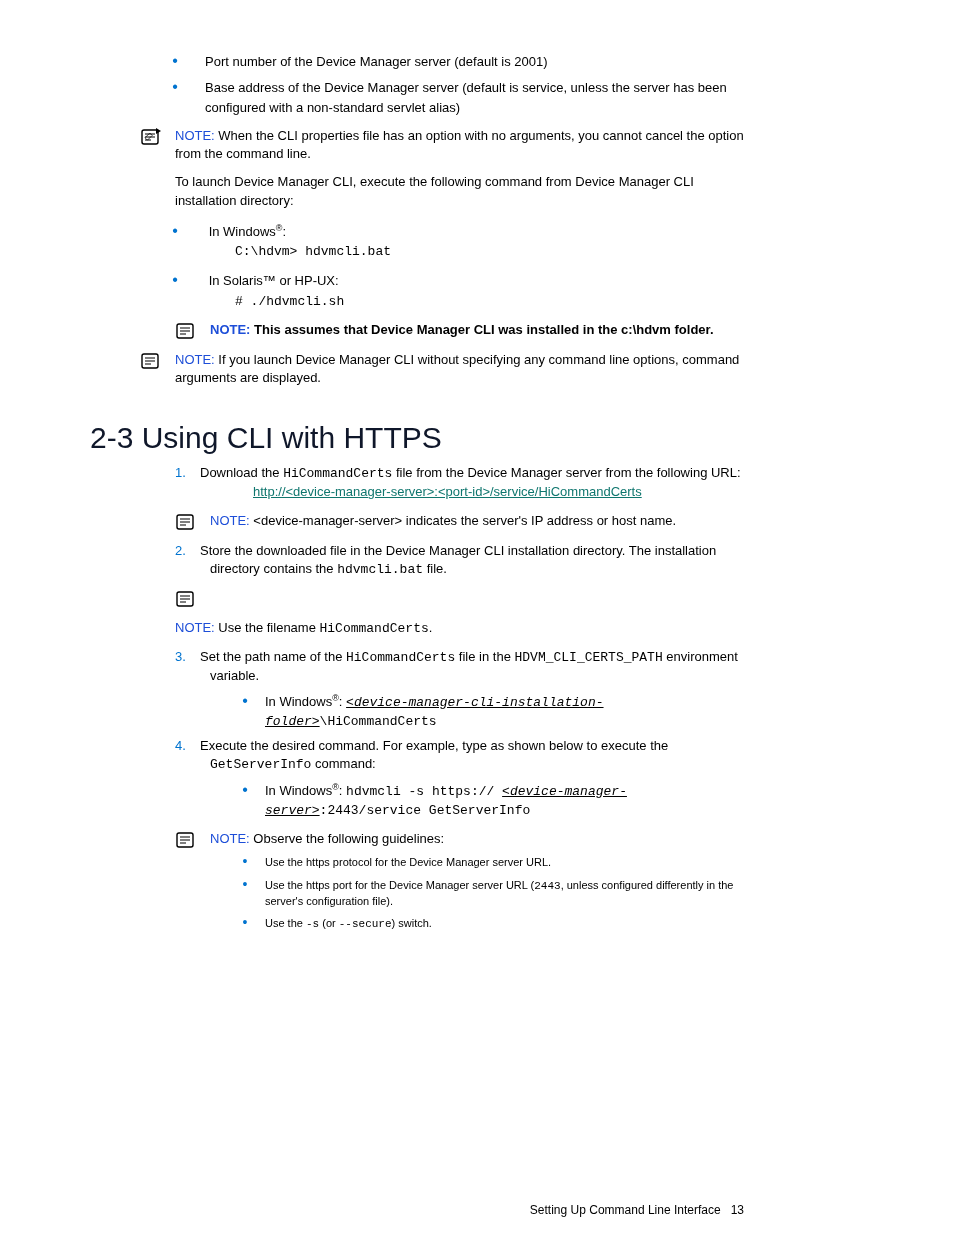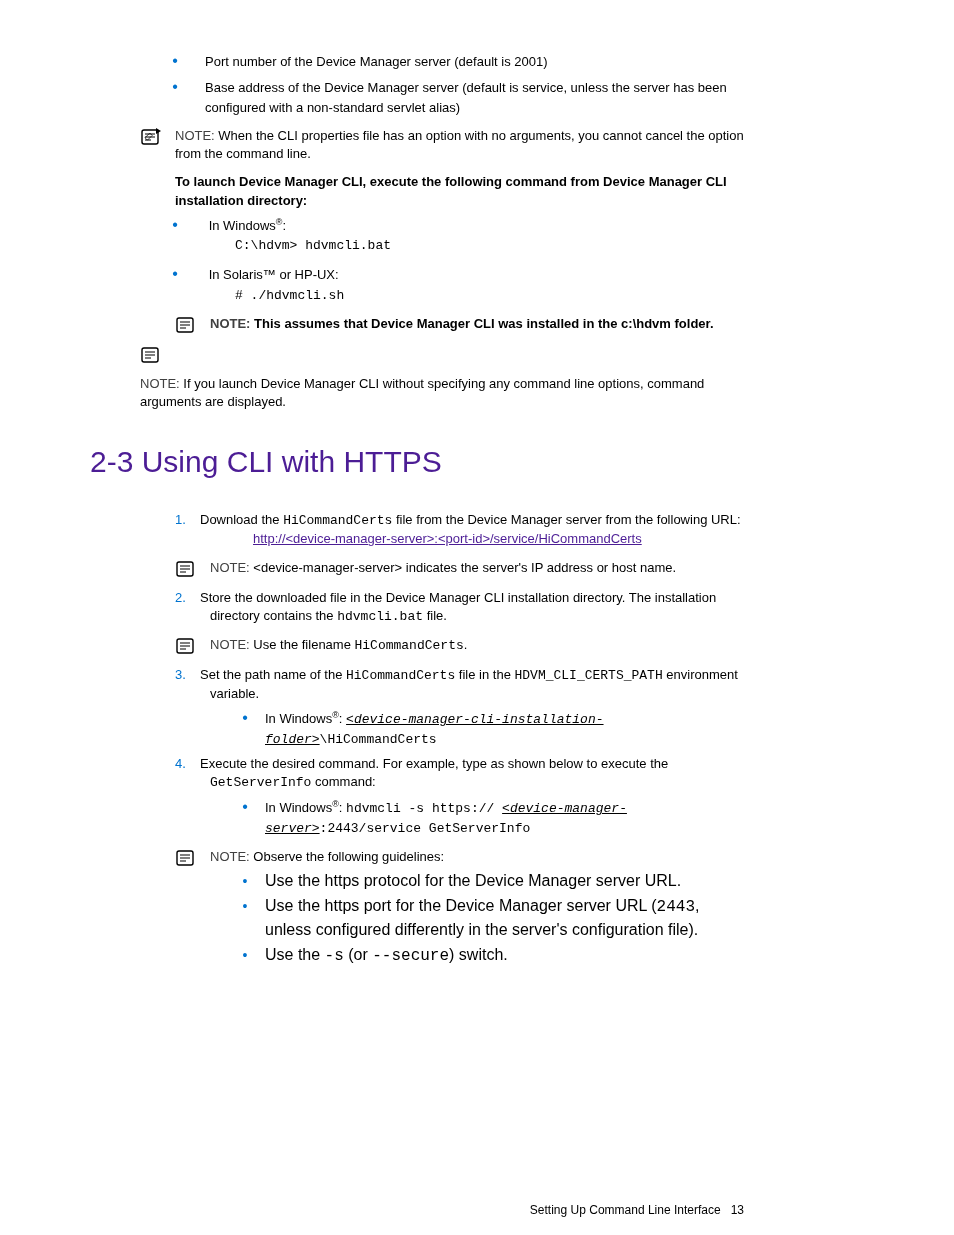--- a/index.html
+++ b/index.html
@@ -40,70 +40,69 @@
     text-indent: -30px;
     margin-bottom: 4px;
   }
   .note-row {
     display: flex;
     align-items: flex-start;
     margin: 10px 0 10px 50px;
   }
   .note-row.outdent {
     margin-left: 50px;
-    flex-direction: column;
   }
   .note-icon {
     flex: 0 0 30px;
     height: 20px;
     margin-right: 5px;
     margin-top: 0px;
   }
   .note-icon svg {
     width: 24px;
     height: 20px;
   }
   .note-body {
     flex: 1;
   }
   .note-label {
-    color: #404040;
+    color: #1d4ed8;
   }
   .mono {
     font-family: "Courier New", monospace;
   }
   .ital {
     font-style: italic;
     text-decoration: underline;
   }
   h1.section {
     font-family: Arial, Helvetica, sans-serif;
     font-weight: normal;
     font-size: 30px;
-    color: #4c1d95;
-    margin: 30px 0 28px 0;
+    color: #0f172a;
+    margin: 30px 0 5px 0;
   }
   ol.steps {
     list-style: none;
     padding: 0;
     margin: 0;
   }
   ol.steps > li {
     padding-left: 35px;
     text-indent: -35px;
     margin-bottom: 6px;
   }
   ol.steps > li .num {
     color: #0073cf;
     display: inline-block;
     width: 25px;
     text-indent: 0;
   }
   a.link {
-    color: #4c1d95;
+    color: #0f766e;
     text-decoration: underline;
     padding-left: 8px;
   }
   .sub-bullets {
     list-style: none;
     padding: 0;
     margin: 4px 0 0 35px;
   }
   .sub-bullets > li::before {
     content: "•";
@@ -115,42 +114,42 @@
   }
   .sub-bullets > li {
     text-indent: -20px;
     padding-left: 20px;
     margin-bottom: 2px;
   }
   .small-bullets {
     list-style: none;
     padding: 0;
     margin: 4px 0 0 35px;
-    font-size: 16px;
+    font-size: 11px;
   }
   .small-bullets > li::before {
     content: "•";
     color: #0073cf;
     font-size: 14px;
     display: inline-block;
     width: 20px;
     text-align: center;
   }
   .small-bullets > li {
     text-indent: -20px;
     padding-left: 20px;
     margin-bottom: 3px;
   }
   .footer {
     position: absolute;
     bottom: 16px;
     right: 90px;
     font-size: 12px;
   }
-  p { margin: 4px 0; font-weight: bold; }
+  p { margin: 10px 0; }
   sup { font-size: 9px; }
 </style>
 </head>
 <body>
 
 <div class="page">
 
   <div class="content-block">
     <ul class="disc">
       <li><span>Port number of the Device Manager server (default is 2001)</span></li>
@@ -232,21 +231,21 @@
         <span class="note-label">NOTE:</span><span> &lt;device-manager-server&gt; indicates the server's IP address or host name.</span>
       </div>
     </div>
 
     <ol class="steps">
       <li>
         <span class="num">2.</span><span>Store the downloaded file in the Device Manager CLI installation directory. The installation directory contains the </span><span class="mono">hdvmcli.bat</span><span> file.</span>
       </li>
     </ol>
 
-    <div class="note-row" style="margin-left:0;">
+    <div class="note-row" style="margin-left:0;flex-direction:column;">
       <div class="note-icon">
         <svg viewBox="0 0 24 20">
             <rect x="2" y="3" width="16" height="14" rx="2" fill="none" stroke="#000" stroke-width="1.4"></rect>
             <path d="M5 7h10M5 10h10M5 13h6" stroke="#000" stroke-width="1.2"></path>
           </svg>
       </div>
       <div class="note-body">
         <span class="note-label">NOTE:</span><span> Use the filename </span><span class="mono">HiCommandCerts</span><span>.</span>
       </div>
     </div>

